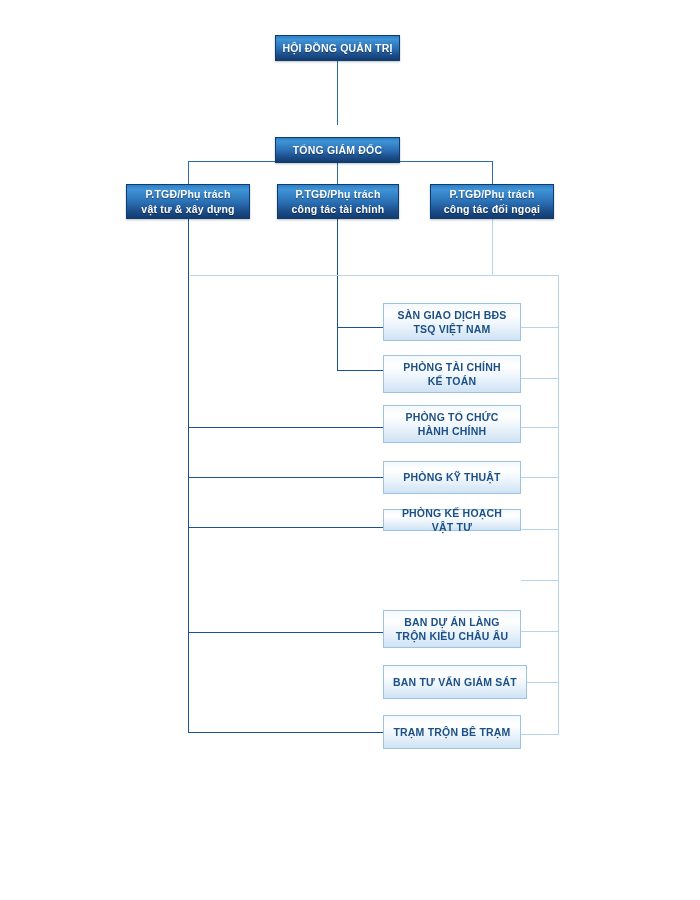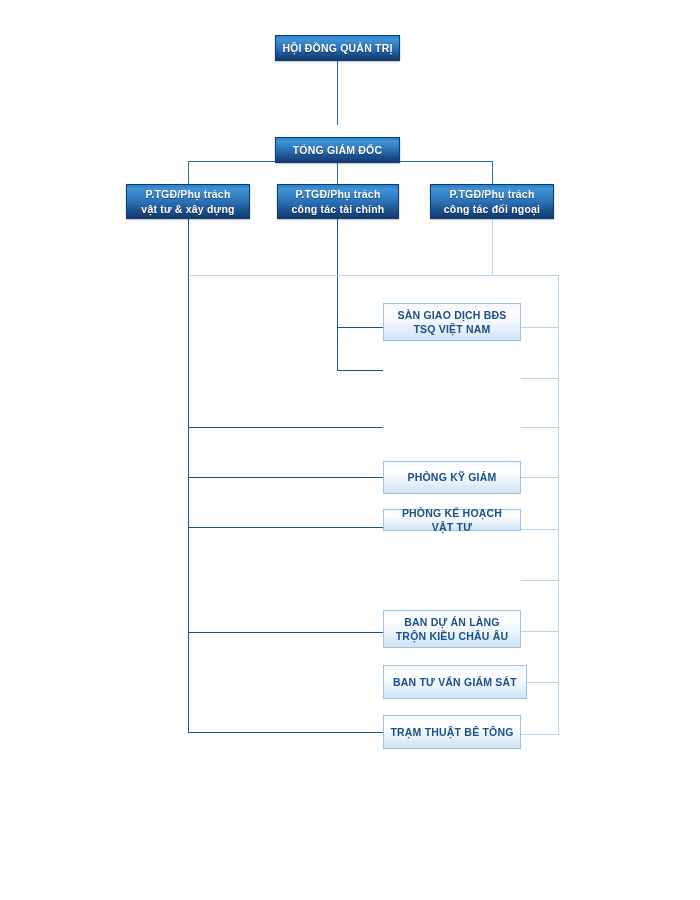--- a/index.html
+++ b/index.html
@@ -148,38 +148,46 @@
   <div class="node node-dark" style="left:430px; top:184px; width:124px; height:35px;">
     <span class="txt">P.TGĐ/Phụ trách
 công tác đối ngoại</span>
   </div>
 
   <div class="node node-light" style="left:383px; top:303px; width:138px; height:38px;">
     <span class="txt">SÀN GIAO DỊCH BĐS
 TSQ VIỆT NAM</span>
   </div>
 
+  <div class="node node-light" style="left:383px; top:355px; width:138px; height:38px;">
+    <span class="txt">PHÒNG TÀI CHÍNH
+KẾ TOÁN</span>
+  </div>
 
+  <div class="node node-light" style="left:383px; top:405px; width:138px; height:38px;">
+    <span class="txt">PHÒNG TỔ CHỨC
+HÀNH CHÍNH</span>
+  </div>
 
   <div class="node node-light" style="left:383px; top:461px; width:138px; height:33px;">
-    <span class="txt">PHÒNG KỸ GIÁM</span>
+    <span class="txt">PHÒNG KỸ THUẬT</span>
   </div>
 
   <div class="node node-light" style="left:383px; top:509px; width:138px; height:22px;">
     <span class="txt">PHÒNG KẾ HOẠCH
 VẬT TƯ</span>
   </div>
 
 
   <div class="node node-light" style="left:383px; top:610px; width:138px; height:38px;">
     <span class="txt">BAN DỰ ÁN LÀNG
 TRỘN KIỀU CHÂU ÂU</span>
   </div>
 
   <div class="node node-light" style="left:383px; top:665px; width:144px; height:34px;">
     <span class="txt">BAN TƯ VẤN GIÁM SÁT</span>
   </div>
 
   <div class="node node-light" style="left:383px; top:715px; width:138px; height:34px;">
-    <span class="txt">TRẠM THUẬT BÊ TÔNG</span>
+    <span class="txt">TRẠM TRỘN BÊ TRẠM</span>
   </div>
 
 </div>
 
 </body></html>

